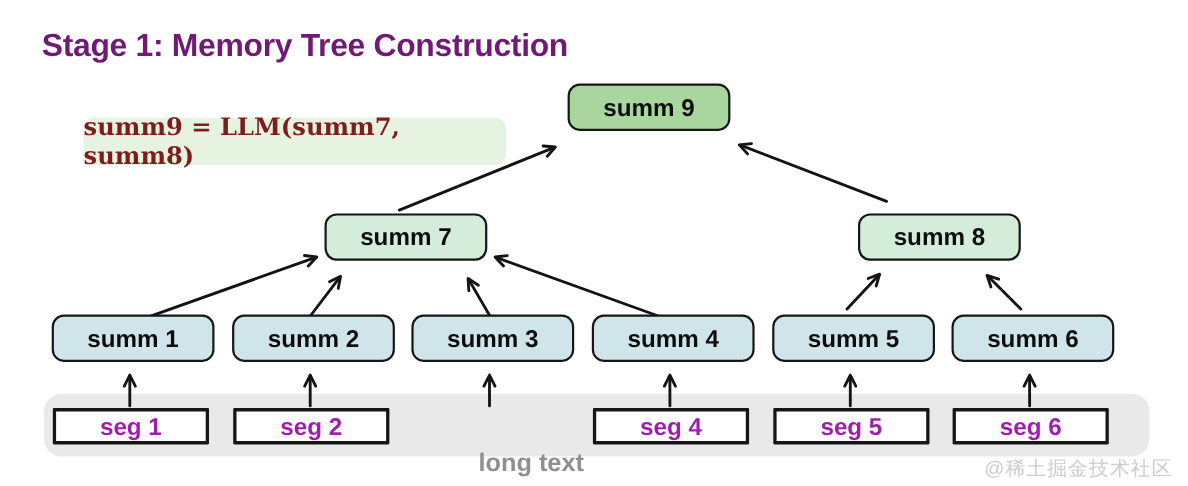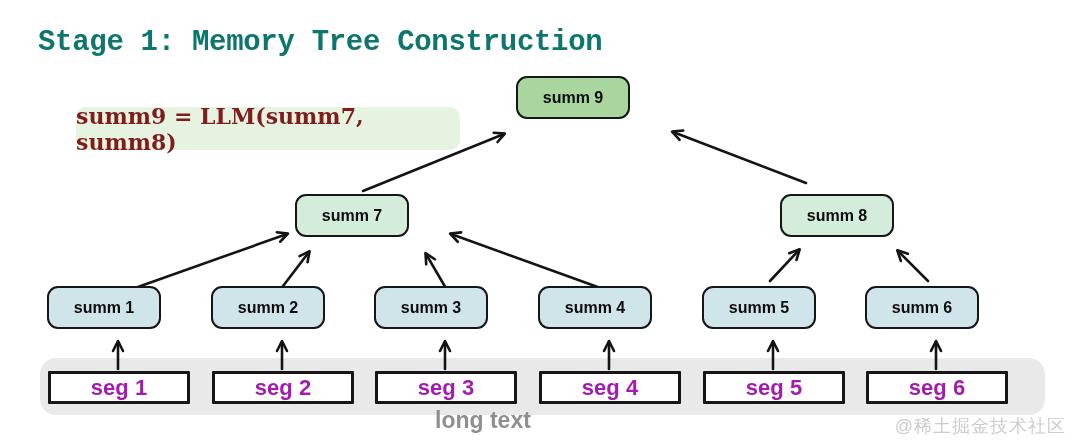--- a/index.html
+++ b/index.html
@@ -17,37 +17,36 @@
   html,body{background:#ffffff;}
   .canvas{
     position:relative;
     width:1080px;height:442px;
     background:#ffffff;
     overflow:hidden;
     font-family:"Liberation Sans", sans-serif;
   }
   .title{
     position:absolute;left:38px;top:26px;
-    font-size:29px;font-weight:bold;color:#0f766e;
+    font-size:29px;font-weight:bold;color:#701a75;
     letter-spacing:-0.3px;
-    font-family:Liberation Mono, monospace;
   }
   .formula{
     position:absolute;left:76px;top:107px;width:384px;height:43px;
     background:var(--formula-fill);
     border-radius:10px;
     display:flex;align-items:center;justify-content:center;
     font-family:"DejaVu Serif", serif;
     font-weight:bold;font-size:22px;color:#7f1d1d;
   }
   .node{
-    position:absolute;width:114px;height:43px;
+    position:absolute;width:148px;height:43px;
     border:2.5px solid #161616;border-radius:11px;
     display:flex;align-items:center;justify-content:center;
-    font-size:16px;font-weight:bold;color:#0d0d0d;
+    font-size:22px;font-weight:bold;color:#0d0d0d;
     z-index:2;
   }
   .node.root{left:516px;top:76px;background:var(--root-fill);}
   .node.mid{top:194px;background:var(--mid-fill);}
   .node.leaf{top:286px;background:var(--leaf-fill);}
   .strip{
     position:absolute;left:40px;top:358px;width:1005px;height:57px;
     background:var(--strip-fill);border-radius:16px;z-index:0;
   }
   .seg{
@@ -139,23 +138,20 @@
   </div>
 
   <div class="strip"></div>
 
   <div class="seg" style="left:48px">
     <span>seg 1</span>
   </div>
   <div class="seg" style="left:212px">
     <span>seg 2</span>
   </div>
-  <div class="seg" style="left:375px">
-    <span>seg 3</span>
-  </div>
   <div class="seg" style="left:539px">
     <span>seg 4</span>
   </div>
   <div class="seg" style="left:703px">
     <span>seg 5</span>
   </div>
   <div class="seg" style="left:866px">
     <span>seg 6</span>
   </div>
 

